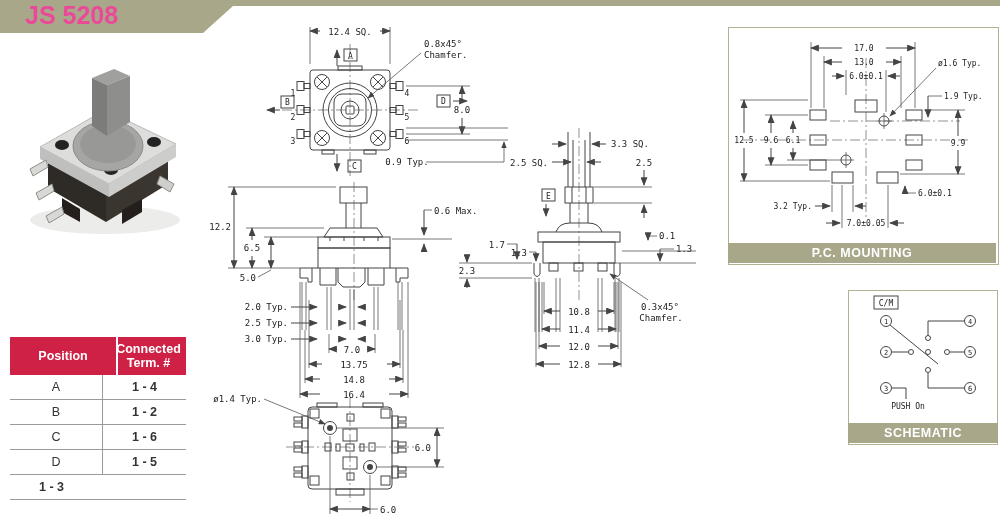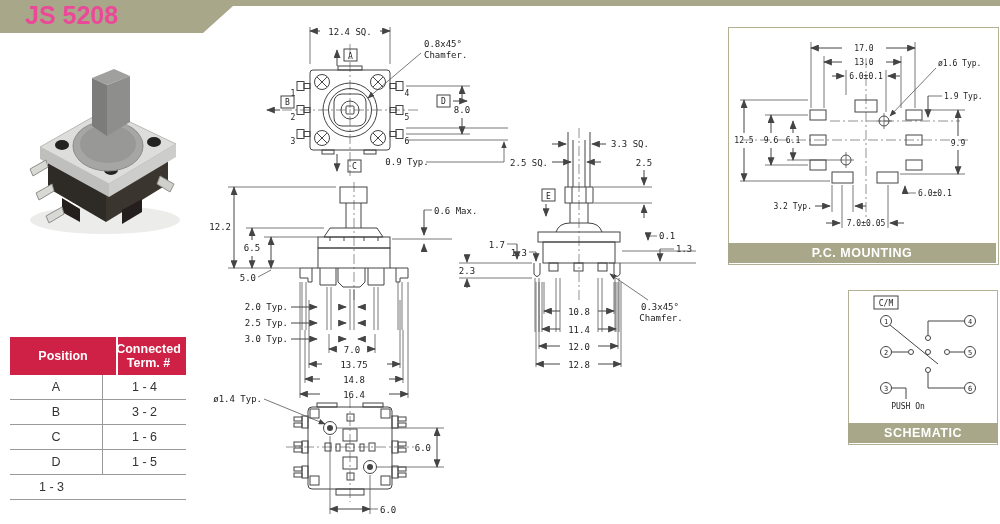--- a/index.html
+++ b/index.html
@@ -14,21 +14,21 @@
   .frame{position:absolute;border:1px solid #b3b194;background:#fff;}
   .banner{position:absolute;background:#a9a78a;color:#fff;font-weight:bold;font-size:12.5px;
       display:flex;align-items:center;justify-content:center;letter-spacing:.5px;}
   
   #pos-table{position:absolute;left:10px;top:337px;width:176px;font-size:12.5px;color:#333;}
   #pos-table .thead{display:flex;background:#cf2045;color:#fff;font-weight:bold;height:38px;}
   #pos-table .thead .c1{width:108px;display:flex;align-items:center;justify-content:center;border-right:2px solid #fff;box-sizing:border-box;}
   #pos-table .thead .c2{width:61px;display:flex;flex-direction:column;align-items:center;justify-content:center;line-height:1.15;}
   #pos-table .trow{display:flex;height:24px;border-bottom:1px solid #9a9a9a;}
   #pos-table .trow .c1{width:93px;display:flex;align-items:center;justify-content:center;border-right:1px solid #9a9a9a;box-sizing:border-box;}
-  #pos-table .trow .c2{width:83px;display:flex;align-items:center;justify-content:center;}
+  #pos-table .trow .c2{width:83px;display:flex;align-items:center;justify-content:center;font-weight:bold;}
   
   #drawing{position:absolute;left:0;top:0;}
   #drawing text{font-family:"DejaVu Sans Mono",monospace;font-size:9px;fill:#222;}
   #drawing text.sm{font-size:8px;}
   #drawing .ln{stroke:#444;stroke-width:1;fill:none;}
   #drawing .thin{stroke:#555;stroke-width:.8;fill:none;}
   #drawing .cl{stroke:#777;stroke-width:.8;fill:none;stroke-dasharray:10 3 2 3;}
   #drawing .boxed{font-size:8px;}
   #photo{position:absolute;left:10px;top:52px;}
 </style>
@@ -76,21 +76,21 @@
       <span>Connected</span>
       <span>Term. #</span>
     </div>
   </div>
   <div class="trow">
     <div class="c1">A</div>
     <div class="c2">1 - 4</div>
   </div>
   <div class="trow">
     <div class="c1">B</div>
-    <div class="c2">3 - 2</div>
+    <div class="c2">1 - 2</div>
   </div>
   <div class="trow">
     <div class="c1">C</div>
     <div class="c2">1 - 6</div>
   </div>
   <div class="trow">
     <div class="c1">D</div>
     <div class="c2">1 - 5</div>
   </div>
   <div class="trow">

